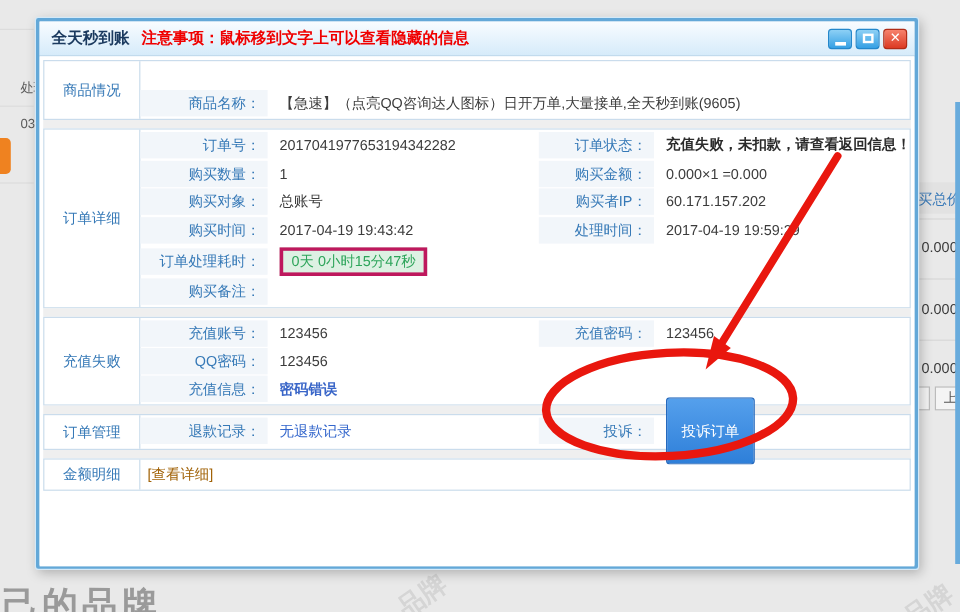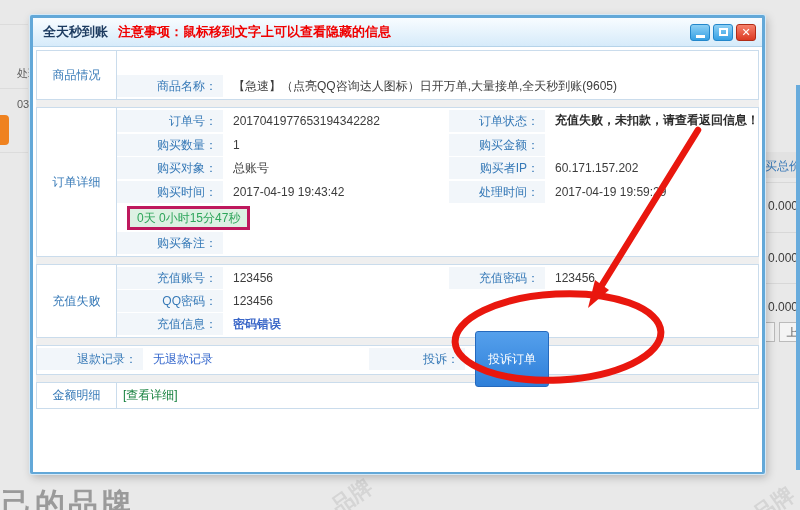--- a/index.html
+++ b/index.html
@@ -52,21 +52,21 @@
   .lbl2{width:96px;flex-shrink:0;background:#f2f6fa;color:#3679b7;text-align:right;padding-right:6px;
         height:22px;line-height:22px;box-sizing:border-box;}
   .val{padding-left:10px;color:#3c3c3c;white-space:nowrap;overflow:hidden;}
   .val1{width:226px;flex-shrink:0;box-sizing:border-box;}
   .valwide{flex:1;}
   .status-strong{font-weight:bold;color:#2b2b2b;}
   .badge-green{display:inline-block;background:#ddf1e3;border:3px solid #be185d;color:#2ea55b;
                padding:2px 7px;font-size:12px;line-height:14px;}
   .link-blue{color:#3366cc;}
   .bold-blue{color:#3a66c8;font-weight:bold;}
-  .link-orange{color:#15803d;cursor:pointer;}
+  .link-orange{color:#a16207;cursor:pointer;}
   .btn-complaint{display:inline-block;background:linear-gradient(#55a0ec,#2e7fd9);border:1px solid #2569bd;
                  border-radius:3px;color:#fff;font-size:12px;padding:20px 12px;cursor:pointer;line-height:14px;}
 
   
   .annotation{position:absolute;z-index:30;left:0;top:0;pointer-events:none;}
 </style>
 </head>
 <body>
 
 <div class="page">
@@ -131,34 +131,36 @@
           <div class="row">
             <span class="lbl">订单号：</span>
             <span class="val val1">2017041977653194342282</span>
             <span class="lbl2">订单状态：</span>
             <span class="val valwide status-strong">充值失败，未扣款，请查看返回信息！</span>
           </div>
           <div class="row">
             <span class="lbl">购买数量：</span>
             <span class="val val1">1</span>
             <span class="lbl2">购买金额：</span>
+            <span class="val valwide">0.000×1 =0.000</span>
           </div>
           <div class="row">
             <span class="lbl">购买对象：</span>
             <span class="val val1">总账号</span>
             <span class="lbl2">购买者IP：</span>
             <span class="val valwide">60.171.157.202</span>
           </div>
           <div class="row">
             <span class="lbl">购买时间：</span>
             <span class="val val1">2017-04-19 19:43:42</span>
             <span class="lbl2">处理时间：</span>
             <span class="val valwide">2017-04-19 19:59:29</span>
           </div>
           <div class="row tall">
+            <span class="lbl">订单处理耗时：</span>
             <span class="val valwide"><span class="badge-green">0天 0小时15分47秒</span></span>
           </div>
           <div class="row">
             <span class="lbl">购买备注：</span>
             <span class="val valwide"></span>
           </div>
         </div>
       </div>
       <div class="sec-gap"></div>
 
@@ -177,20 +179,21 @@
           </div>
           <div class="row">
             <span class="lbl">充值信息：</span>
             <span class="val valwide bold-blue">密码错误</span>
           </div>
         </div>
       </div>
       <div class="sec-gap"></div>
 
       <div class="section-box" style="height:30px;">
+        <div class="sec-name">订单管理</div>
         <div class="sec-rows">
           <div class="row" style="height:28px;">
             <span class="lbl">退款记录：</span>
             <span class="val val1 link-blue">无退款记录</span>
             <span class="lbl2">投诉：</span>
             <span class="val valwide"><span class="btn-complaint">投诉订单</span></span>
           </div>
         </div>
       </div>
       <div class="sec-gap"></div>

